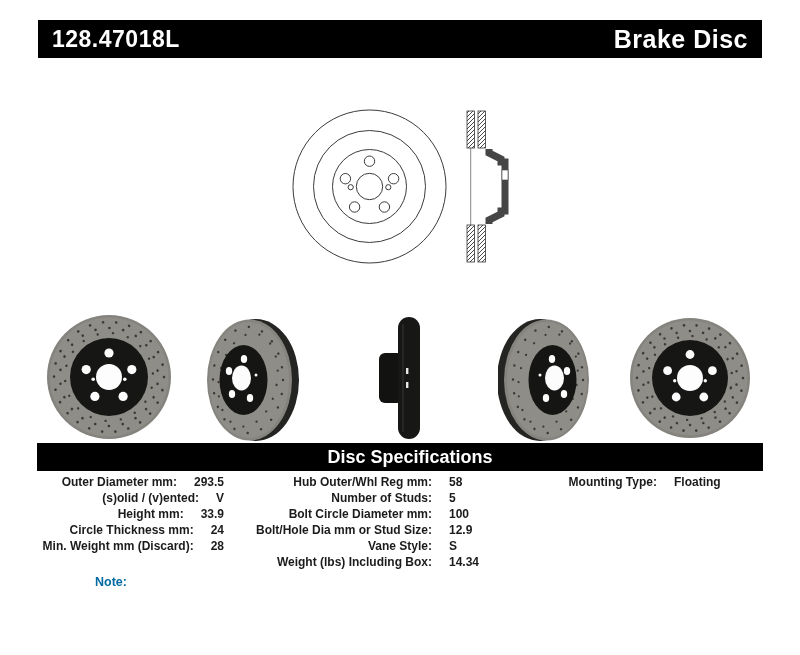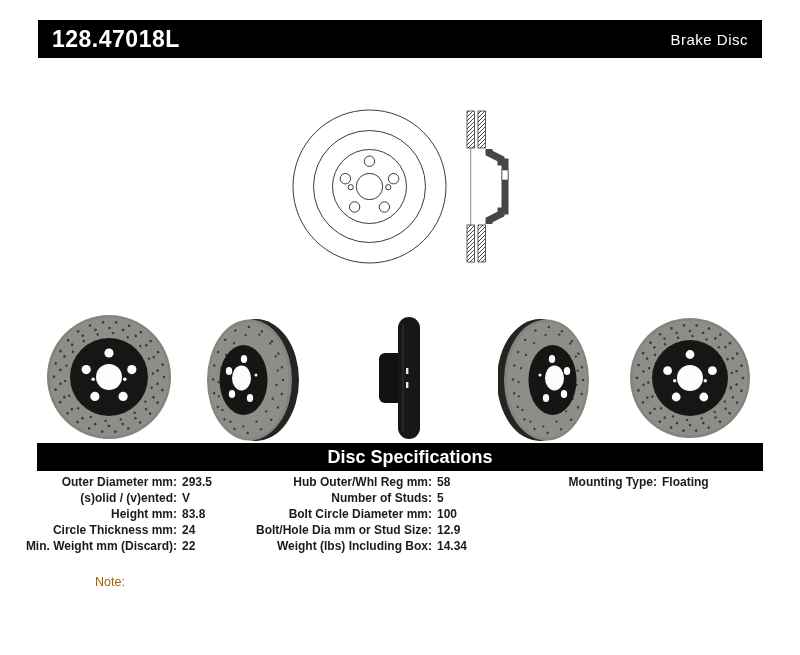--- a/index.html
+++ b/index.html
@@ -11,53 +11,53 @@
     overflow:hidden;
   }
   
   .hdr-bar{
     position:absolute;left:38px;top:20px;width:724px;height:38px;
     background:#000;color:#fff;
     display:flex;justify-content:space-between;align-items:center;
     padding:0 14px;box-sizing:border-box;
   }
   .hdr-part{font-size:23px;font-weight:bold;letter-spacing:0.5px;}
-  .hdr-name{font-size:15px;font-weight:normal;letter-spacing:0.5px;}
+  .hdr-name{font-size:25px;font-weight:bold;letter-spacing:0.5px;}
   
   .drawing{position:absolute;}
   #front-drawing{left:289px;top:106px;}
   #section-drawing{left:466px;top:110px;}
   
   .photo{position:absolute;}
   #photo-front-left{left:44px;top:314px;}
   #photo-angled-left{left:206px;top:318px;}
   #photo-edge{left:378px;top:316px;}
   #photo-angled-right{left:498px;top:318px;}
   #photo-front-right{left:628px;top:317px;}
   
   .spec-bar{
     position:absolute;left:37px;top:443px;width:726px;height:28px;
     background:#000;color:#fff;
     display:flex;justify-content:center;align-items:center;
   }
   .spec-bar-title{font-size:18px;font-weight:bold;padding-left:20px;}
   .spec-col{position:absolute;top:474px;display:flex;flex-direction:column;}
-  #spec-col-1{left:20px;}
+  #spec-col-1{left:20px;align-items:flex-end;}
   #spec-col-2{left:255px;}
   #spec-col-3{left:540px;justify-content:flex-end;}
   .spec-row{display:flex;height:16px;line-height:16px;font-size:12px;font-weight:bold;color:#1b1b1b;white-space:nowrap;}
   .spec-label{display:inline-block;text-align:right;}
   #spec-col-1 .spec-label{width:157px;}
   #spec-col-2 .spec-label{width:177px;}
   #spec-col-3 .spec-label{width:117px;}
-  .spec-value{margin-left:5px;}
+  .spec-value{margin-left:17px;}
   
   .note-label{
     position:absolute;left:95px;top:575px;
-    font-size:12.5px;font-weight:normal;color:#a16207;
+    font-size:12.5px;font-weight:bold;color:#0369a1;
   }
 </style>
 </head>
 <body>
 
 <div id="sheet">
 
   <div class="hdr-bar">
     <span class="hdr-part">128.47018L</span>
     <span class="hdr-name">Brake Disc</span>
@@ -193,29 +193,29 @@
     <div class="spec-row">
       <span class="spec-label">Outer Diameter mm:</span>
       <span class="spec-value">293.5</span>
     </div>
     <div class="spec-row">
       <span class="spec-label">(s)olid / (v)ented:</span>
       <span class="spec-value">V</span>
     </div>
     <div class="spec-row">
       <span class="spec-label">Height mm:</span>
-      <span class="spec-value">83.8</span>
+      <span class="spec-value">33.9</span>
     </div>
     <div class="spec-row">
       <span class="spec-label">Circle Thickness mm:</span>
       <span class="spec-value">24</span>
     </div>
     <div class="spec-row">
       <span class="spec-label">Min. Weight mm (Discard):</span>
-      <span class="spec-value">22</span>
+      <span class="spec-value">28</span>
     </div>
   </div>
 
   <div id="spec-col-2" class="spec-col">
     <div class="spec-row">
       <span class="spec-label">Hub Outer/Whl Reg mm:</span>
       <span class="spec-value">58</span>
     </div>
     <div class="spec-row">
       <span class="spec-label">Number of Studs:</span>
@@ -223,20 +223,24 @@
     </div>
     <div class="spec-row">
       <span class="spec-label">Bolt Circle Diameter mm:</span>
       <span class="spec-value">100</span>
     </div>
     <div class="spec-row">
       <span class="spec-label">Bolt/Hole Dia mm or Stud Size:</span>
       <span class="spec-value">12.9</span>
     </div>
     <div class="spec-row">
+      <span class="spec-label">Vane Style:</span>
+      <span class="spec-value">S</span>
+    </div>
+    <div class="spec-row">
       <span class="spec-label">Weight (lbs) Including Box:</span>
       <span class="spec-value">14.34</span>
     </div>
   </div>
 
   <div id="spec-col-3" class="spec-col">
     <div class="spec-row">
       <span class="spec-label">Mounting Type:</span>
       <span class="spec-value">Floating</span>
     </div>

